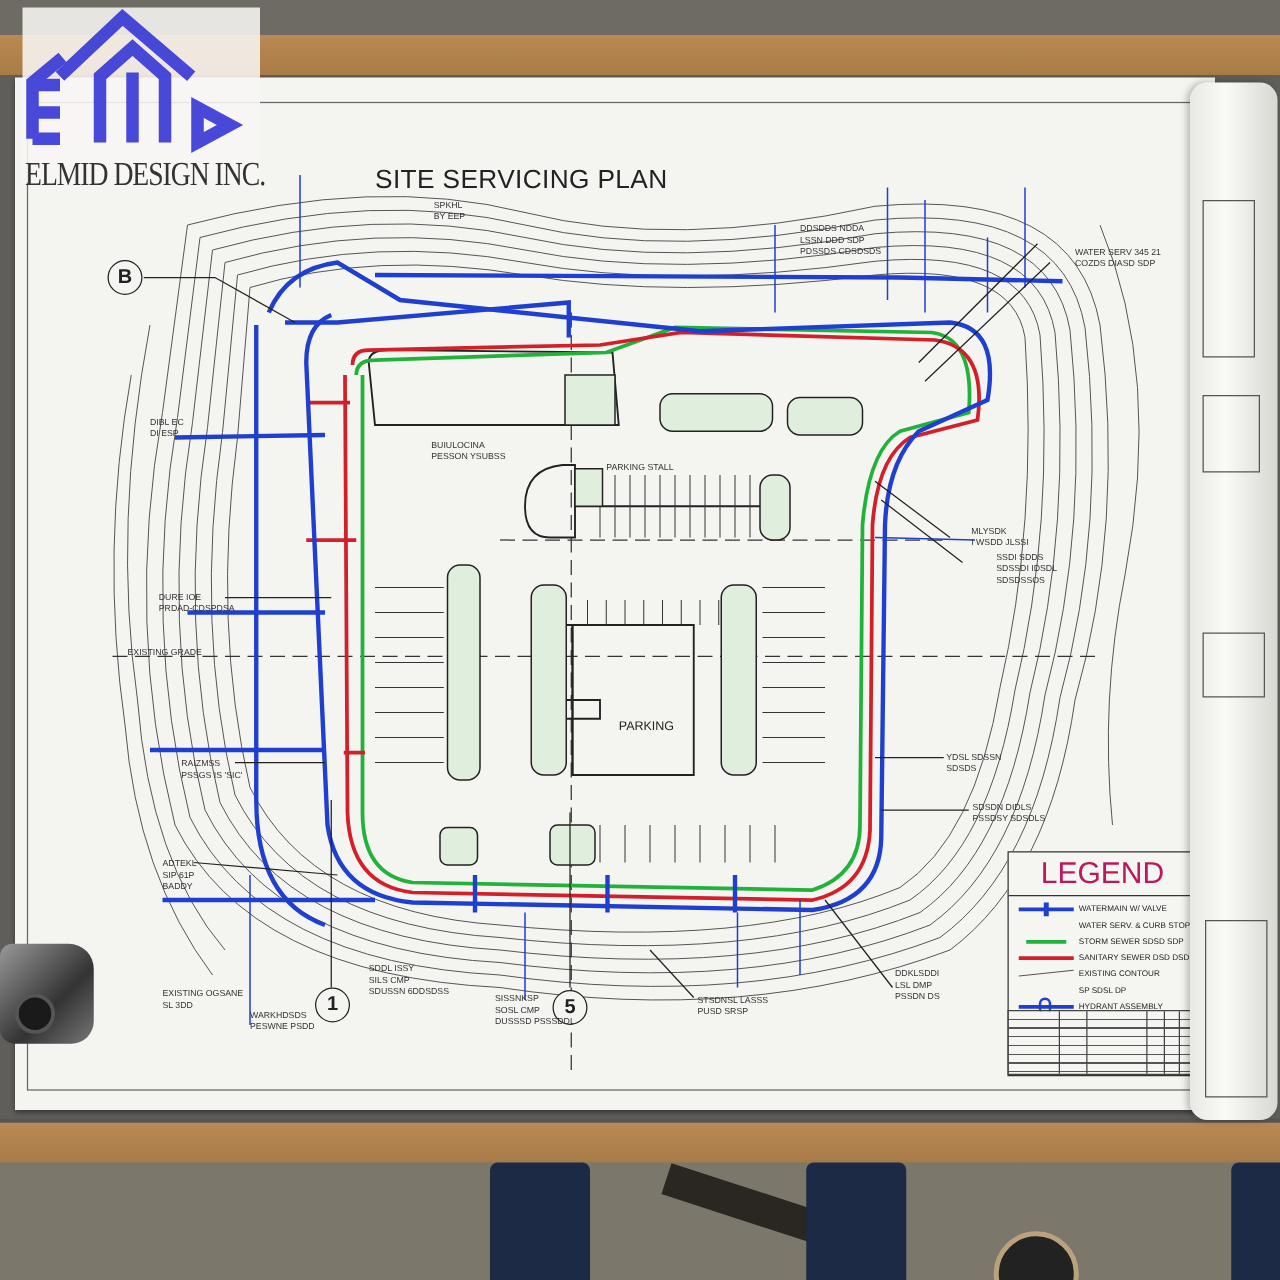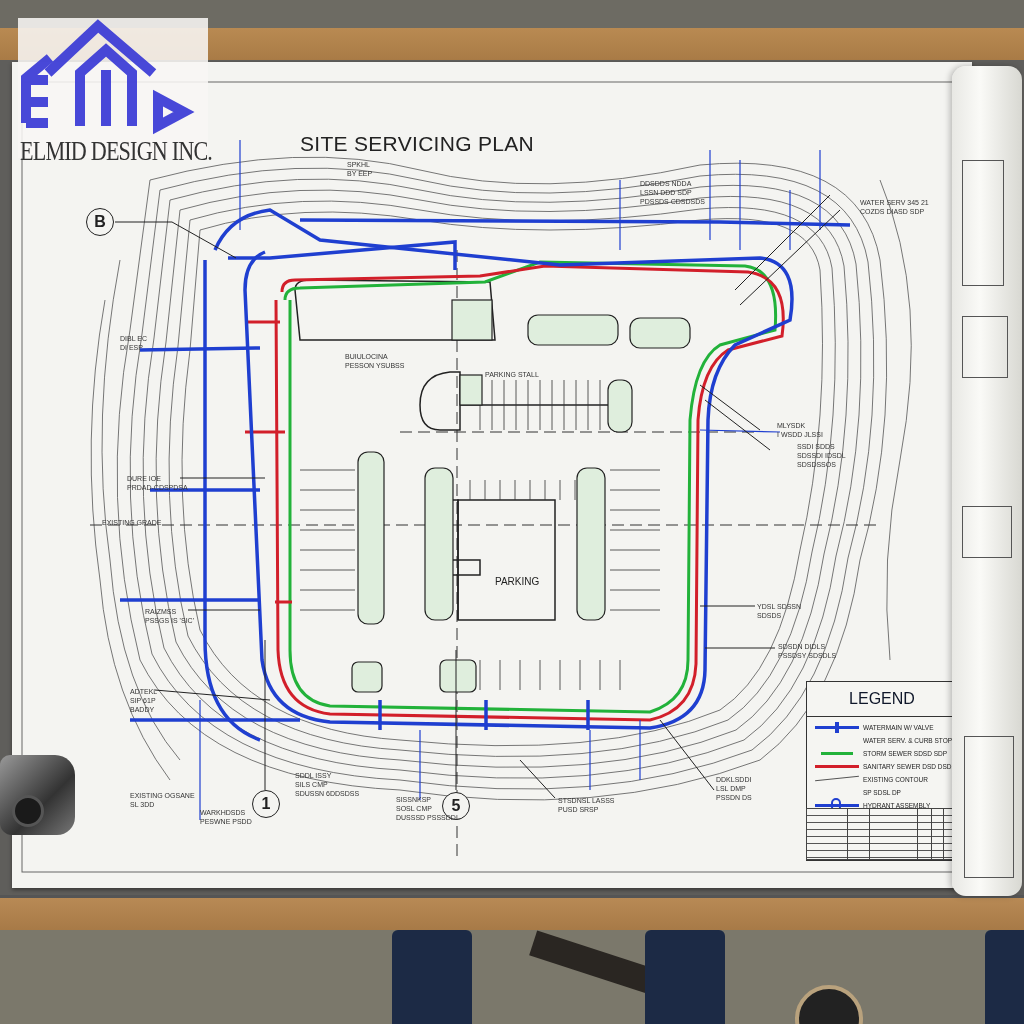--- a/index.html
+++ b/index.html
@@ -8,28 +8,28 @@
   .desk-top{position:absolute;left:0;top:28px;width:1024px;height:34px;background:linear-gradient(#b98a52,#a87a45);}
   .desk-mat{position:absolute;left:0;top:60px;width:1024px;height:840px;background:#5f5e5b;}
   .desk-bottom{position:absolute;left:0;top:895px;width:1024px;height:36px;background:linear-gradient(#b88a55,#a57845);border-top:3px solid #555;}
   .floor{position:absolute;left:0;top:930px;width:1024px;height:94px;background:#7b786b;}
   .leg{position:absolute;top:930px;width:80px;height:94px;background:#1c2a45;border-radius:6px 6px 0 0;}
   .chair-bar{position:absolute;left:530px;top:950px;width:130px;height:26px;background:#2a2622;transform:rotate(18deg);}
   .wheel{position:absolute;left:795px;top:985px;width:60px;height:60px;border-radius:50%;background:#222;border:4px solid #b9a27d;}
   .paper{position:absolute;left:12px;top:62px;width:960px;height:826px;background:#f4f4f1;box-shadow:0 2px 4px rgba(0,0,0,.4);}
   .roll{position:absolute;left:952px;top:66px;width:70px;height:830px;background:linear-gradient(90deg,#e8e8e4,#fafaf7 40%,#d8d8d2);border-radius:14px;box-shadow:-2px 0 6px rgba(0,0,0,.25);}
   .roll-box{position:absolute;border:1px solid #555;}
-  .logo{position:absolute;left:18px;top:18px;width:190px;height:140px;background:rgba(248,246,244,.88);text-align:center;}
+  .logo{position:absolute;left:18px;top:6px;width:190px;height:140px;background:rgba(248,246,244,.88);text-align:center;}
   .logo-text{position:absolute;left:2px;top:118px;font-family:"Liberation Serif",serif;font-size:27px;letter-spacing:-1px;color:#333;white-space:nowrap;transform:scaleX(.82);transform-origin:left top;}
   .title{position:absolute;left:300px;top:105px;font-size:21px;color:#222;letter-spacing:.3px;}
   .callout{position:absolute;width:26px;height:26px;border:1.5px solid #222;border-radius:50%;text-align:center;line-height:26px;font-size:16px;font-weight:bold;color:#222;background:#f4f4f1;}
   .note{position:absolute;font-size:7px;line-height:9px;color:#333;white-space:pre;font-family:"Liberation Sans Narrow","Liberation Sans",sans-serif;}
   .label-parking{position:absolute;left:495px;top:576px;font-size:10px;color:#222;}
   .legend{position:absolute;left:806px;top:681px;width:150px;height:178px;border:1px solid #333;background:#f5f5f2;}
-  .legend-title{font-size:16px;text-align:center;height:34px;line-height:34px;border-bottom:1px solid #333;color:#0f172a;}
+  .legend-title{font-size:24px;text-align:center;height:34px;line-height:34px;border-bottom:1px solid #333;color:#be185d;}
   .legend-row{position:relative;height:13px;}
   .legend-sym{position:absolute;left:8px;top:5px;width:44px;height:3px;}
   .legend-lbl{position:absolute;left:56px;top:0;font-size:6.5px;color:#222;white-space:nowrap;line-height:13px;}
   .tblock{position:absolute;left:806px;top:810px;width:150px;height:50px;border:1px solid #444;background:
      repeating-linear-gradient(#f5f5f2 0 6px,#555 6px 7px);}
   .tblock .c{position:absolute;top:0;bottom:0;border-left:1px solid #444;}
   .clip{position:absolute;left:0;top:755px;width:75px;height:80px;background:linear-gradient(135deg,#999,#333 60%,#777);border-radius:10px 20px 18px 12px;}
   .clip-hole{position:absolute;left:12px;top:795px;width:26px;height:26px;border-radius:50%;background:#1a1a1a;border:3px solid #555;}
 </style>
 </head>

